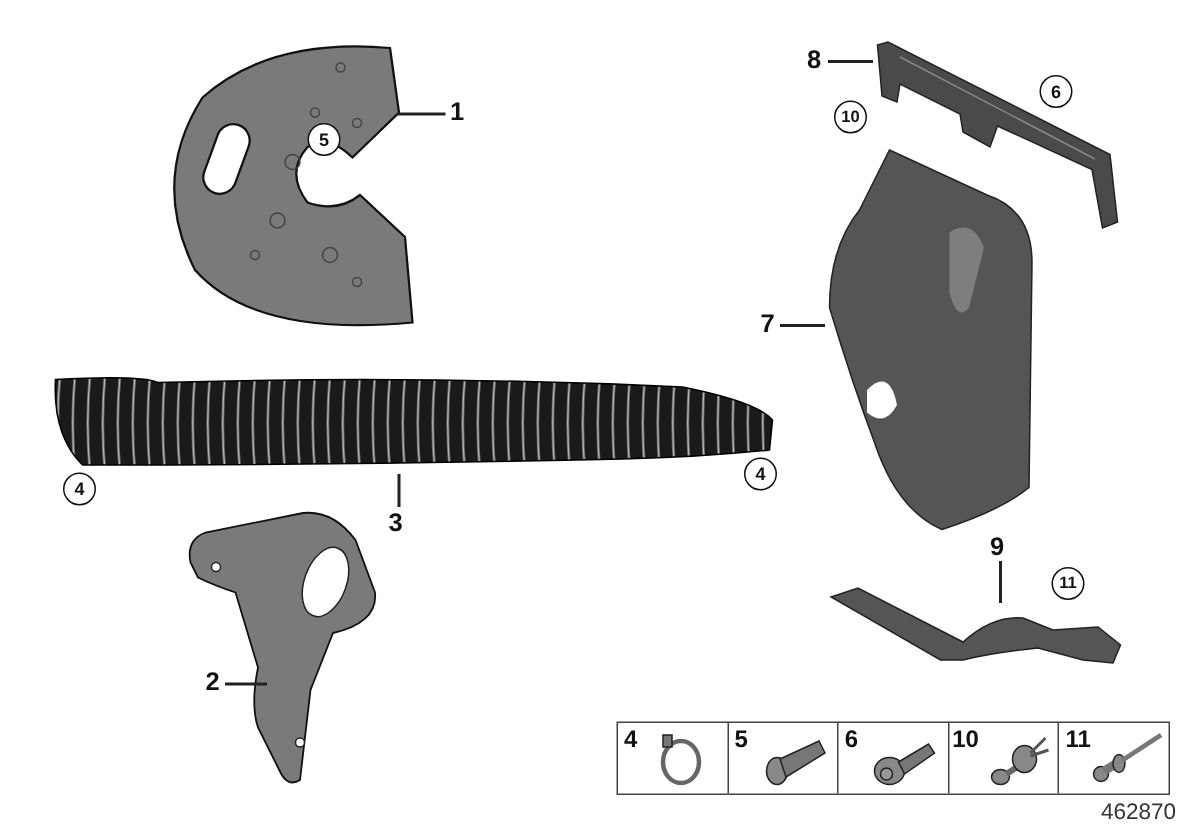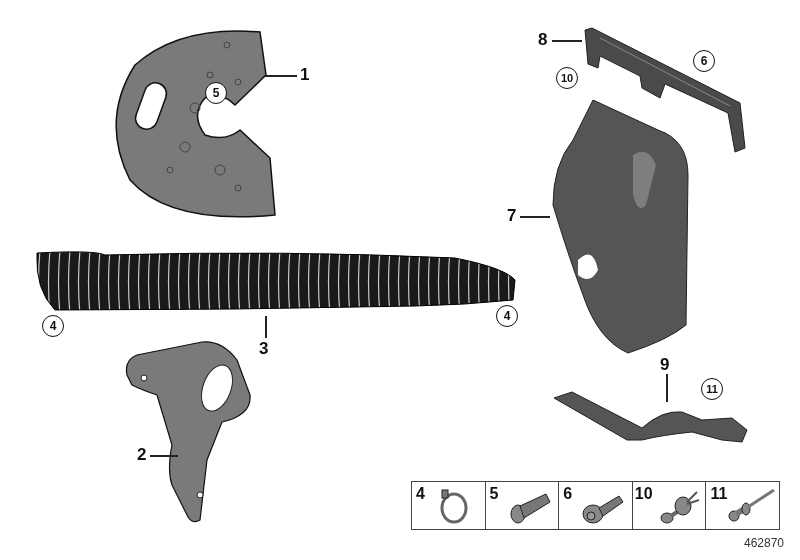--- a/index.html
+++ b/index.html
@@ -6,21 +6,21 @@
   body{width:800px;height:560px;position:relative;overflow:hidden;font-family:"Liberation Sans",sans-serif;}
   .callout{position:absolute;font-weight:bold;font-size:17px;color:#111;line-height:1;}
   .circ{position:absolute;width:20px;height:20px;border:1.5px solid #111;border-radius:50%;background:#fff;font-weight:bold;font-size:12px;text-align:center;line-height:20px;color:#111;box-sizing:content-box;}
   .line{position:absolute;background:#222;}
   svg.part{position:absolute;overflow:visible;}
   .legend{position:absolute;left:411px;top:481px;width:369px;height:49px;border:1.5px solid #444;display:flex;box-sizing:border-box;}
   .cell{flex:1;border-right:1.5px solid #444;position:relative;}
   .cell:last-child{border-right:none;}
   .cell .num{position:absolute;left:4px;top:3px;font-weight:bold;font-size:16px;color:#111;}
   .cell svg{position:absolute;left:20px;top:4px;}
-  .diagram-id{position:absolute;right:16px;bottom:10px;font-size:12px;color:#333;}
+  .diagram-id{position:absolute;right:16px;bottom:10px;font-size:15px;color:#333;}
 </style>
 </head>
 <body>
 
 <svg class="part" style="left:110px;top:30px;" width="170" height="190" viewBox="0 0 170 190">
   <path d="M150,2 L156,45 L125,75 Q110,60 95,68 Q80,85 95,105 Q115,112 130,100 L160,128 L165,185 Q60,195 20,150 Q-10,90 25,35 Q70,-5 150,2 Z" fill="#7a7a7a" stroke="#111" stroke-width="1.5"></path>
   <rect x="30" y="52" width="22" height="48" rx="11" transform="rotate(20 41 76)" fill="#fff" stroke="#111" stroke-width="1.5"></rect>
   <circle cx="117" cy="15" r="3" fill="none" stroke="#444"></circle>
   <circle cx="100" cy="45" r="3" fill="none" stroke="#444"></circle>
   <circle cx="128" cy="52" r="3" fill="none" stroke="#444"></circle>

